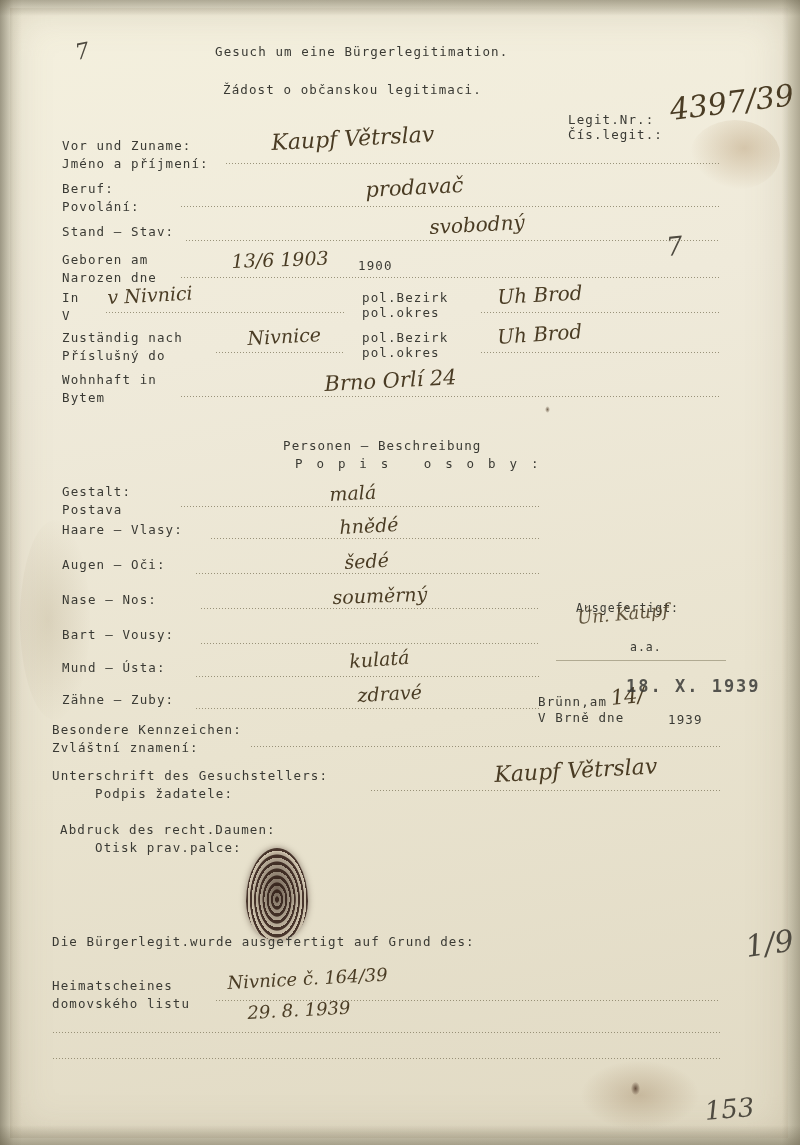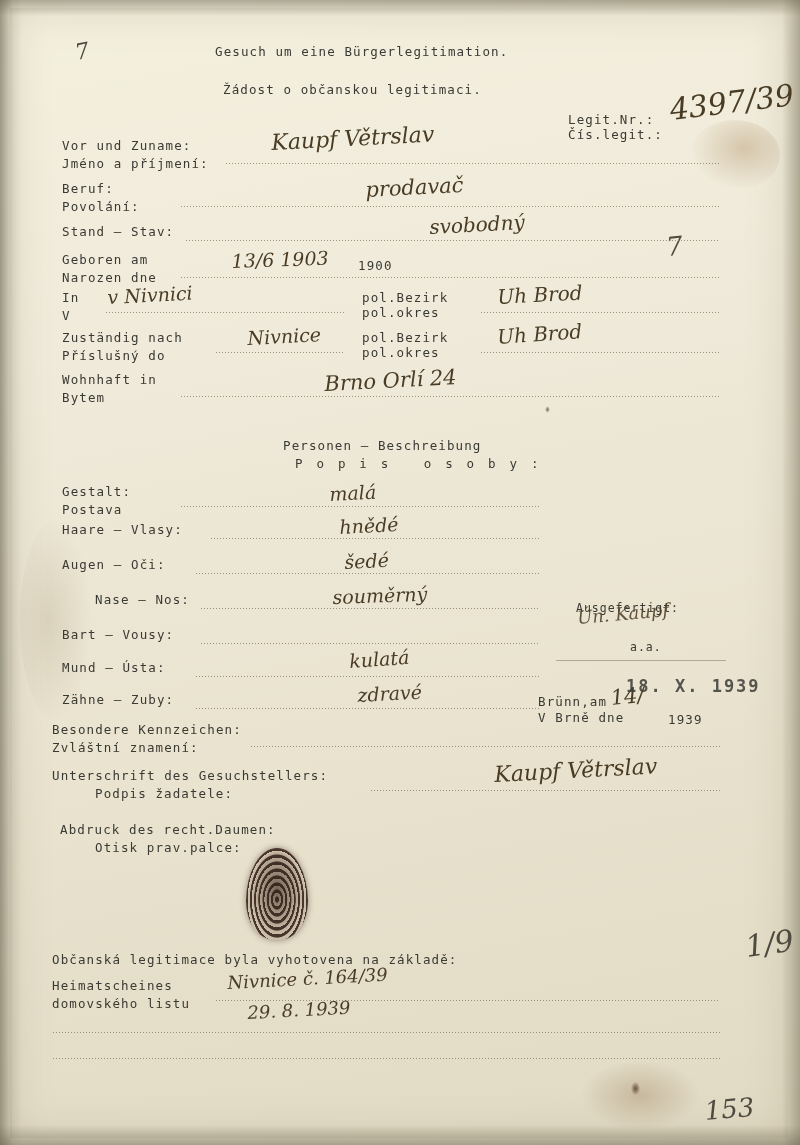--- a/index.html
+++ b/index.html
@@ -209,21 +209,21 @@
   <div class="hand ink" style="left:330px;top:483px;font-size:19px;transform:rotate(-3deg);">malá</div>
 
   <div class="typed" style="left:62px;top:522px;">Haare – Vlasy:</div>
   <div class="dotrule" style="left:210px;top:538px;width:330px;"></div>
   <div class="hand ink" style="left:340px;top:516px;font-size:19px;transform:rotate(-3deg);">hnědé</div>
 
   <div class="typed" style="left:62px;top:557px;">Augen – Oči:</div>
   <div class="dotrule" style="left:195px;top:573px;width:345px;"></div>
   <div class="hand ink" style="left:345px;top:551px;font-size:19px;transform:rotate(-3deg);">šedé</div>
 
-  <div class="typed" style="left:62px;top:592px;margin-left:33px;">Nase – Nos:</div>
+  <div class="typed" style="left:62px;top:592px;">Nase – Nos:</div>
   <div class="dotrule" style="left:200px;top:608px;width:340px;"></div>
   <div class="hand ink" style="left:333px;top:586px;font-size:19px;transform:rotate(-2deg);">souměrný</div>
 
   <div class="typed" style="left:62px;top:627px;">Bart – Vousy:</div>
   <div class="dotrule" style="left:200px;top:643px;width:340px;"></div>
   <div class="hand ink" style="left:345px;top:621px;font-size:19px;"></div>
 
   <div class="typed" style="left:62px;top:660px;">Mund – Ústa:</div>
   <div class="dotrule" style="left:195px;top:676px;width:345px;"></div>
   <div class="hand ink" style="left:350px;top:650px;font-size:19px;transform:rotate(-4deg);">kulatá</div>
@@ -250,21 +250,21 @@
 
   <div class="typed" style="left:52px;top:768px;">Unterschrift des Gesuchstellers:</div>
   <div class="typed" style="left:95px;top:786px;">Podpis žadatele:</div>
   <div class="dotrule" style="left:370px;top:790px;width:350px;"></div>
   <div class="hand ink" style="left:495px;top:762px;font-size:22px;transform:rotate(-3deg);">Kaupf Větrslav</div>
 
   <div class="typed" style="left:60px;top:822px;">Abdruck des recht.Daumen:</div>
   <div class="typed" style="left:95px;top:840px;">Otisk prav.palce:</div>
   <div id="fingerprint"></div>
 
-  <div class="typed" style="left:52px;top:952px;">Občanská legitimace byla vyhotovena na základě:</div>
+  <div class="typed" style="left:52px;top:934px;">Die Bürgerlegit.wurde ausgefertigt auf Grund des:</div>
 
   <div class="typed" style="left:52px;top:978px;">Heimatscheines</div>
   <div class="typed" style="left:52px;top:996px;">domovského listu</div>
   <div class="dotrule" style="left:215px;top:1000px;width:505px;"></div>
   <div class="hand ink" style="left:228px;top:972px;font-size:18px;transform:rotate(-3deg);">Nivnice č. 164/39</div>
   <div class="hand ink" style="left:248px;top:1002px;font-size:18px;transform:rotate(-3deg);">29. 8. 1939</div>
   <div class="dotrule" style="left:52px;top:1032px;width:668px;"></div>
   <div class="dotrule" style="left:52px;top:1058px;width:668px;"></div>
 
   <div class="hand pencil" style="left:706px;top:1096px;font-size:26px;transform:rotate(-5deg);">153</div>

